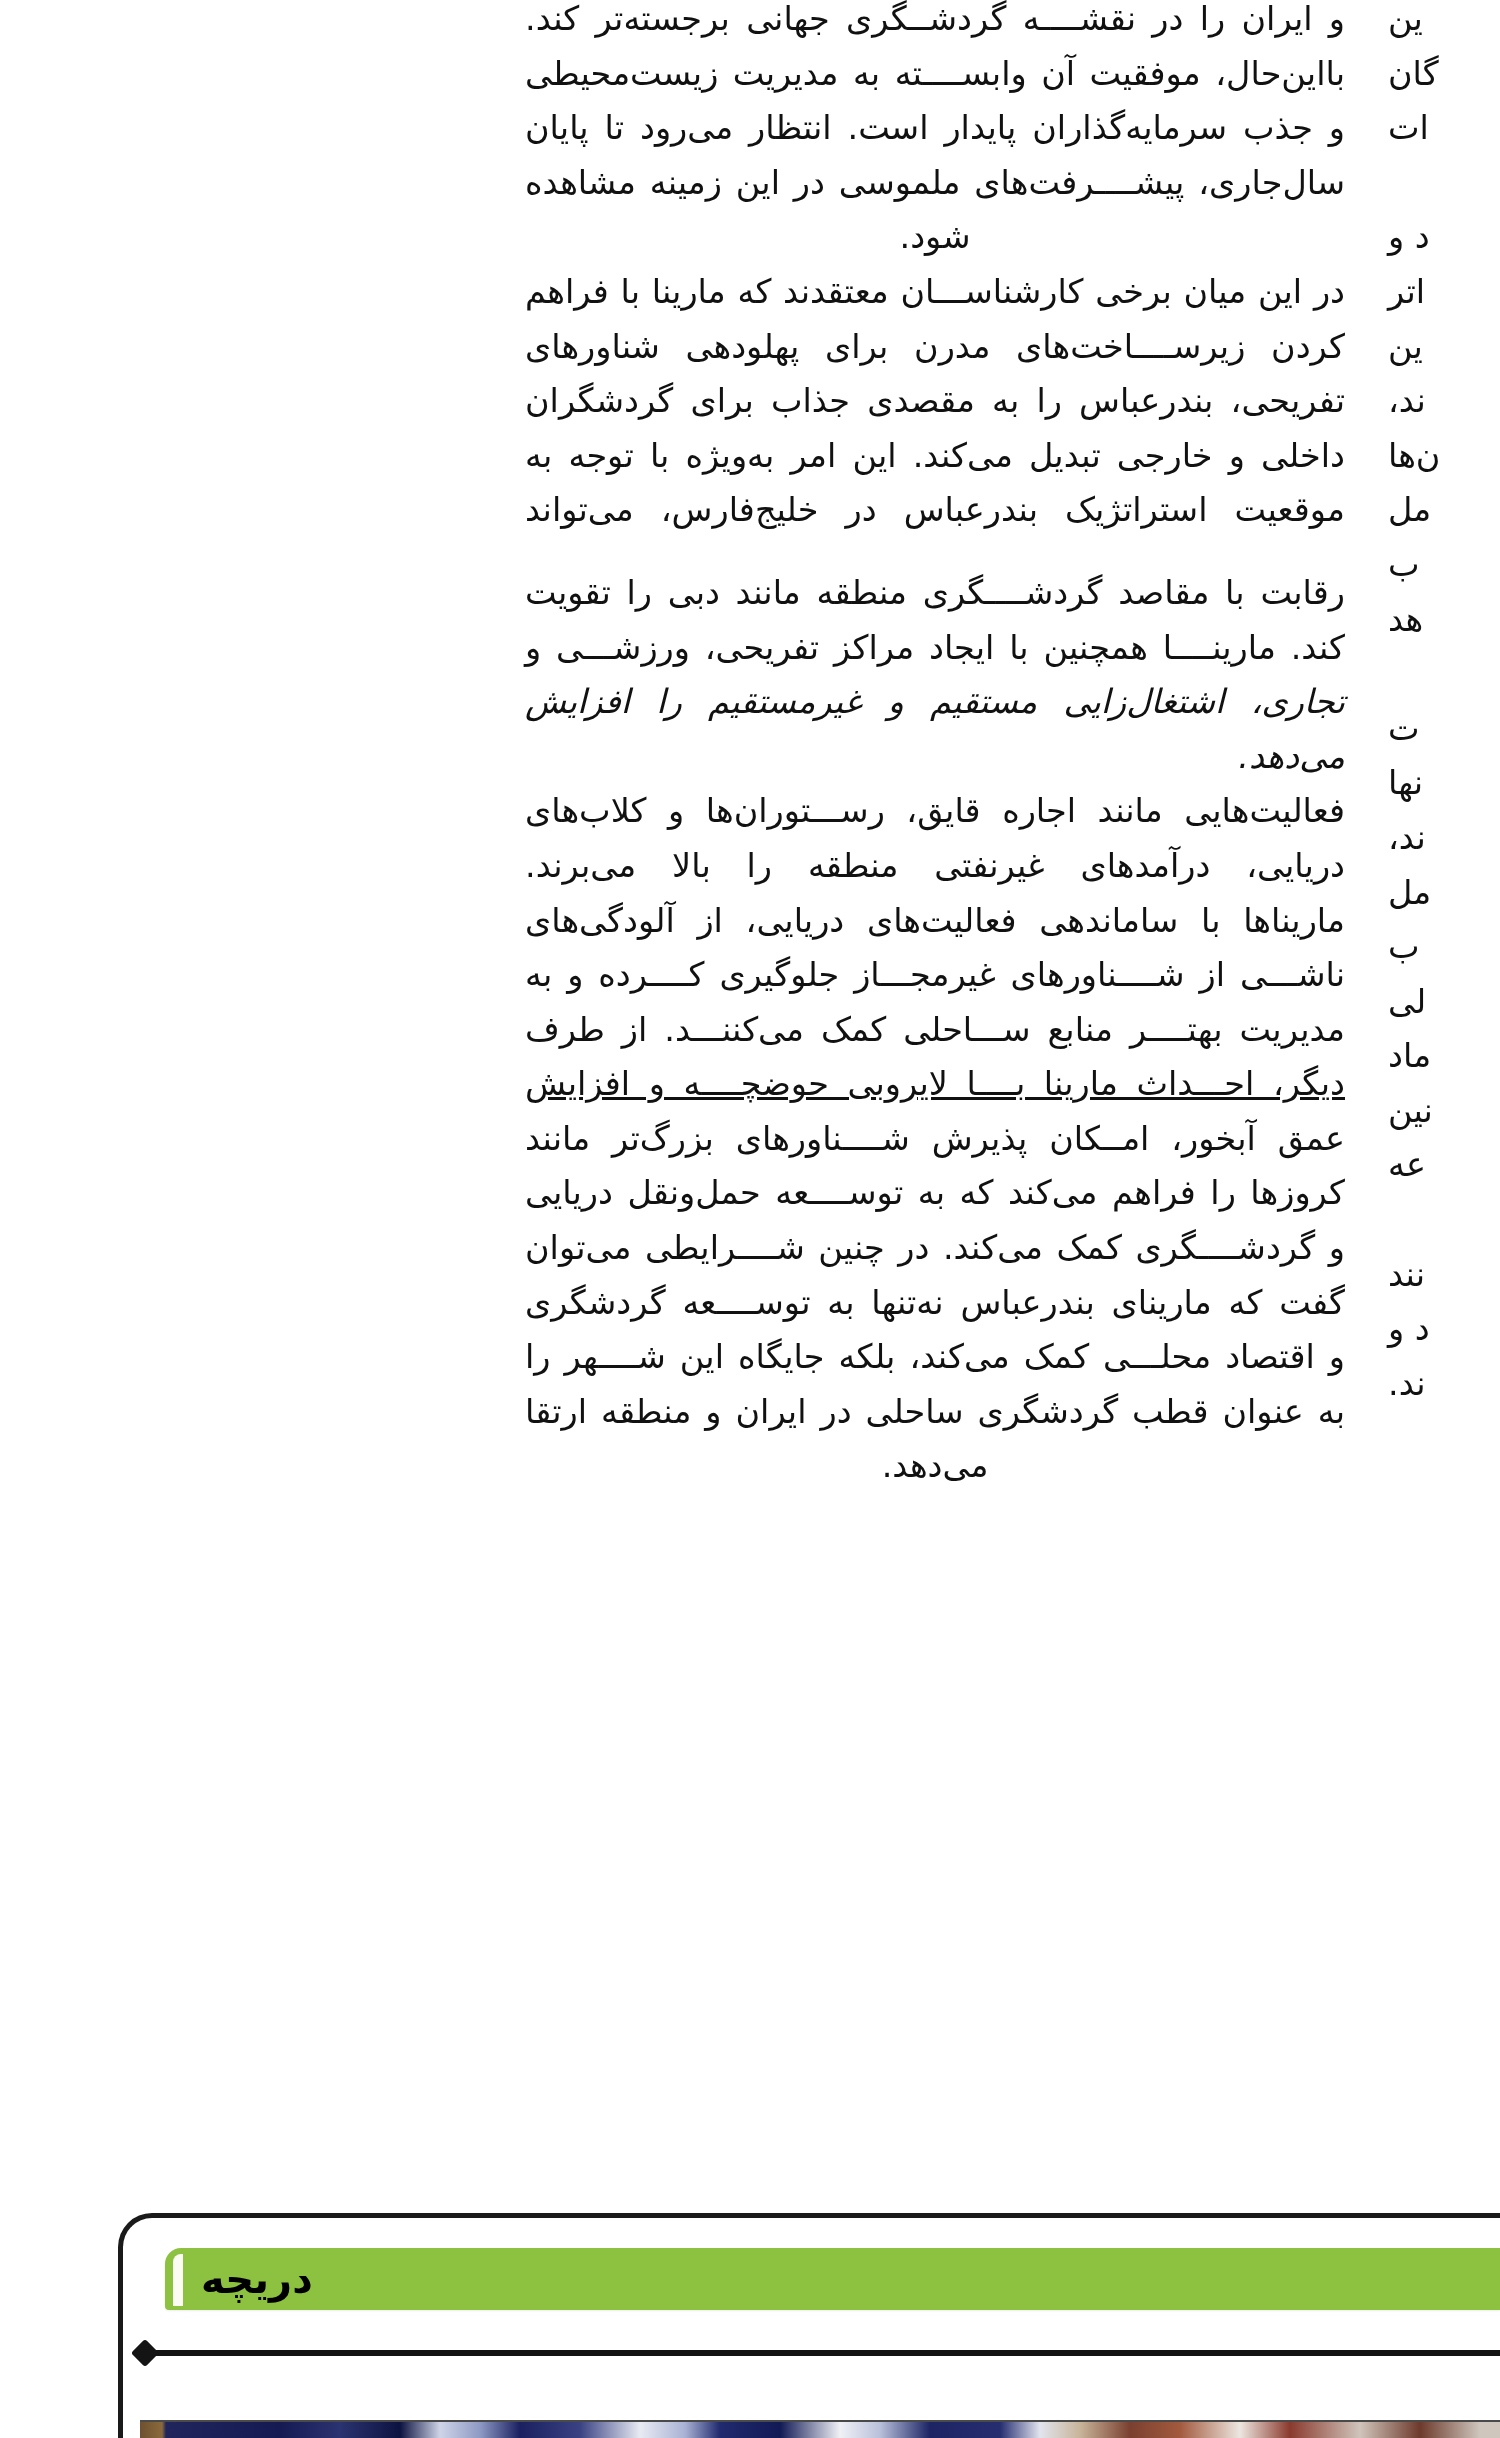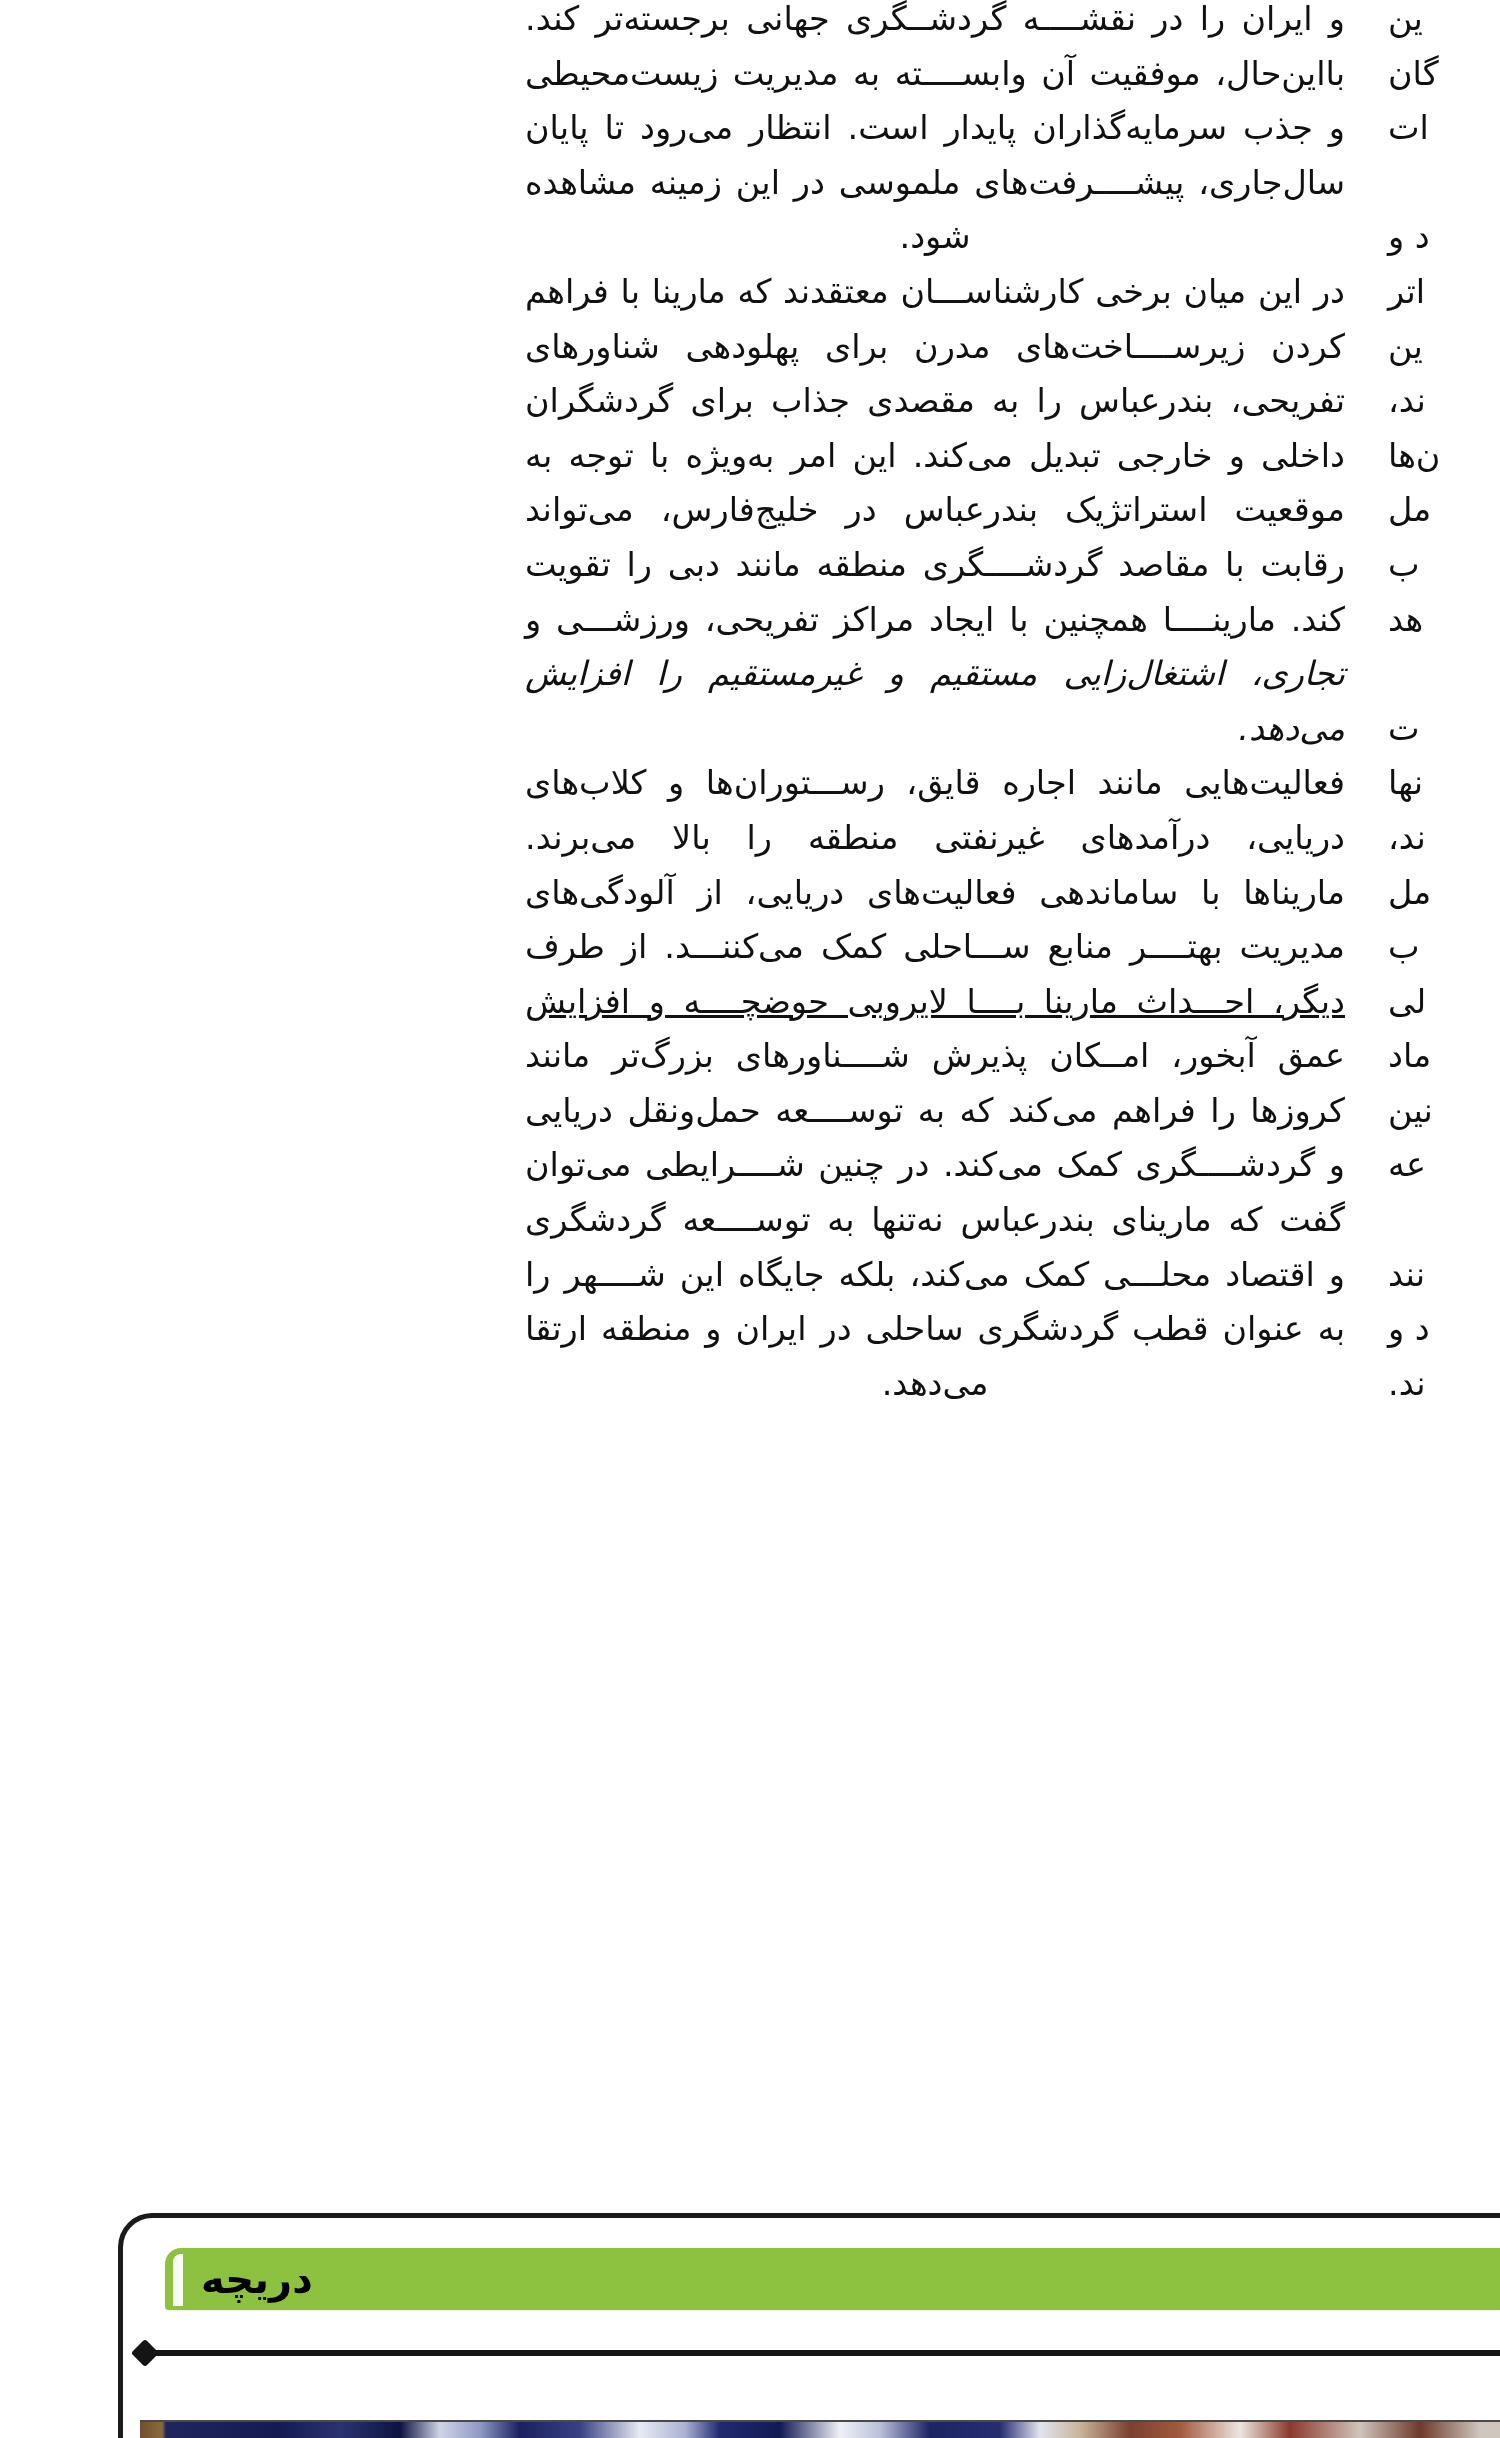--- a/index.html
+++ b/index.html
@@ -191,28 +191,29 @@
         <span style="display: block; text-align: justify; text-align-last: justify;">و جذب سرمایه‌گذاران پایدار است. انتظار می‌رود تا پایان</span>
         <span style="display: block; text-align: justify; text-align-last: justify;">سال‌جاری، پیشــــرفت‌های ملموسی در این زمینه مشاهده</span>
         <span style="display: block; text-align: justify; text-align-last: center;">شود.</span>
       </p>
     <p>
         <span style="display: block; text-align: justify; text-align-last: justify;">در این میان برخی کارشناســـان معتقدند که مارینا با فراهم</span>
         <span style="display: block; text-align: justify; text-align-last: justify;">کردن زیرســــاخت‌های مدرن برای پهلودهی شناورهای</span>
         <span style="display: block; text-align: justify; text-align-last: justify;">تفریحی، بندرعباس را به مقصدی جذاب برای گردشگران</span>
         <span style="display: block; text-align: justify; text-align-last: justify;">داخلی و خارجی تبدیل می‌کند. این امر به‌ویژه با توجه به</span>
         <span style="display: block; text-align: justify; text-align-last: justify;">موقعیت استراتژیک بندرعباس در خلیج‌فارس، می‌تواند</span>
-        <span style="display: block; text-align: justify; text-align-last: justify;">رقابت با مقاصد گردشــــگری منطقه مانند دبی را تقویت</span>
+        <span style="display: block; text-align: justify; text-align-last: justify; margin-top: 28px;">رقابت با مقاصد گردشــــگری منطقه مانند دبی را تقویت</span>
         <span style="display: block; text-align: justify; text-align-last: justify;">کند. مارینــــا همچنین با ایجاد مراکز تفریحی، ورزشـــی و</span>
         <span style="display: block; text-align: justify; text-align-last: justify; font-style: italic;">تجاری، اشتغال‌زایی مستقیم و غیرمستقیم را افزایش می‌دهد.</span>
         <span style="display: block; text-align: justify; text-align-last: justify;">فعالیت‌هایی مانند اجاره قایق، رســـتوران‌ها و کلاب‌های</span>
         <span style="display: block; text-align: justify; text-align-last: justify;">دریایی، درآمدهای غیرنفتی منطقه را بالا می‌برند.</span>
       </p>
     <p class="last-line-center">
         <span style="display: block; text-align: justify; text-align-last: justify;">ماریناها با ساماندهی فعالیت‌های دریایی، از آلودگی‌های</span>
+        <span style="display: block; text-align: justify; text-align-last: justify;">ناشـــی از شــــناورهای غیرمجـــاز جلوگیری کــــرده و به</span>
         <span style="display: block; text-align: justify; text-align-last: justify;">مدیریت بهتــــر منابع ســـاحلی کمک می‌کننـــد. از طرف</span>
         <span style="display: block; text-align: justify; text-align-last: justify; text-decoration: underline;">دیگر، احـــداث مارینا بــــا لایروبی حوضچــــه و افزایش</span>
         <span style="display: block; text-align: justify; text-align-last: justify;">عمق آبخور، امــکان پذیرش شــــناورهای بزرگ‌تر مانند</span>
         <span style="display: block; text-align: justify; text-align-last: justify;">کروزها را فراهم می‌کند که به توســــعه حمل‌ونقل دریایی</span>
         <span style="display: block; text-align: justify; text-align-last: justify;">و گردشــــگری کمک می‌کند. در چنین شــــرایطی می‌توان</span>
         <span style="display: block; text-align: justify; text-align-last: justify;">گفت که مارینای بندرعباس نه‌تنها به توســــعه گردشگری</span>
         <span style="display: block; text-align: justify; text-align-last: justify;">و اقتصاد محلـــی کمک می‌کند، بلکه جایگاه این شــــهر را</span>
         <span style="display: block; text-align: justify; text-align-last: justify;">به عنوان قطب گردشگری ساحلی در ایران و منطقه ارتقا</span>
         <span style="display: block; text-align: justify; text-align-last: center;">می‌دهد.</span>
       </p>

